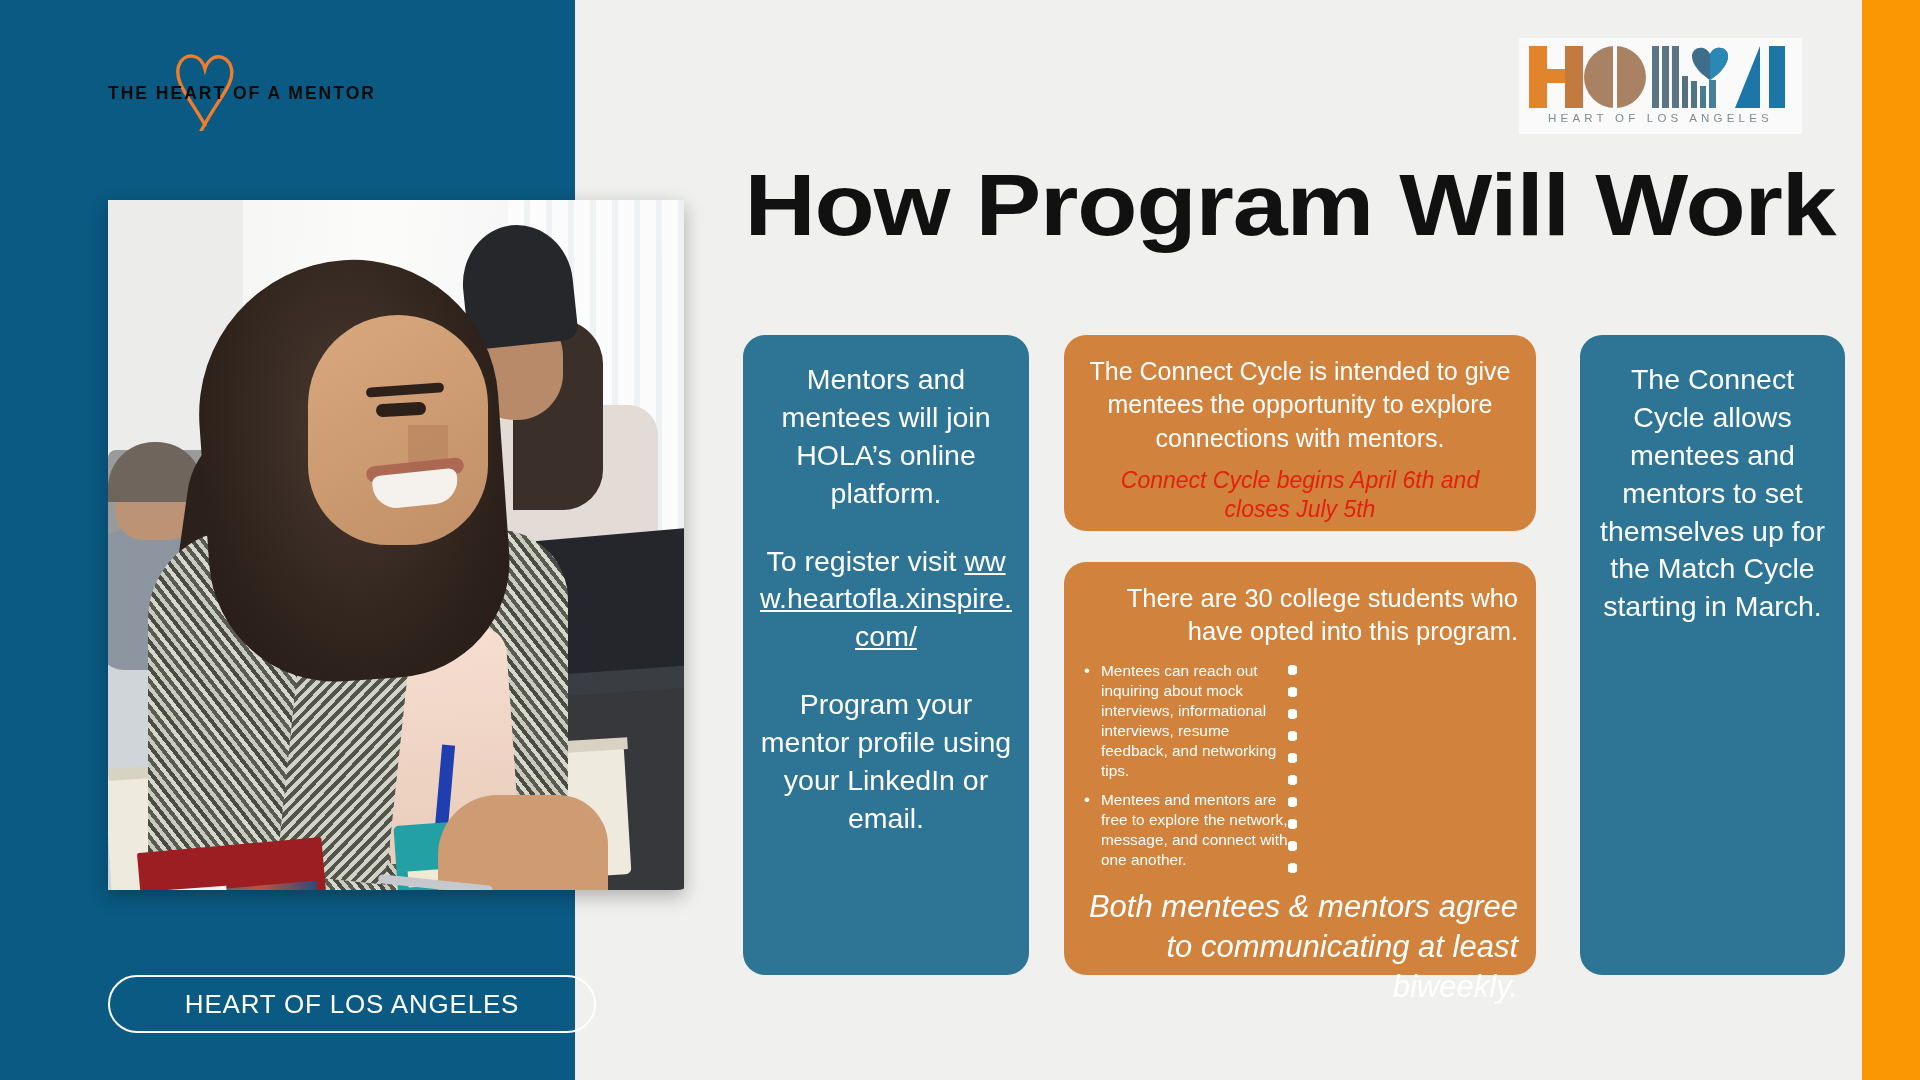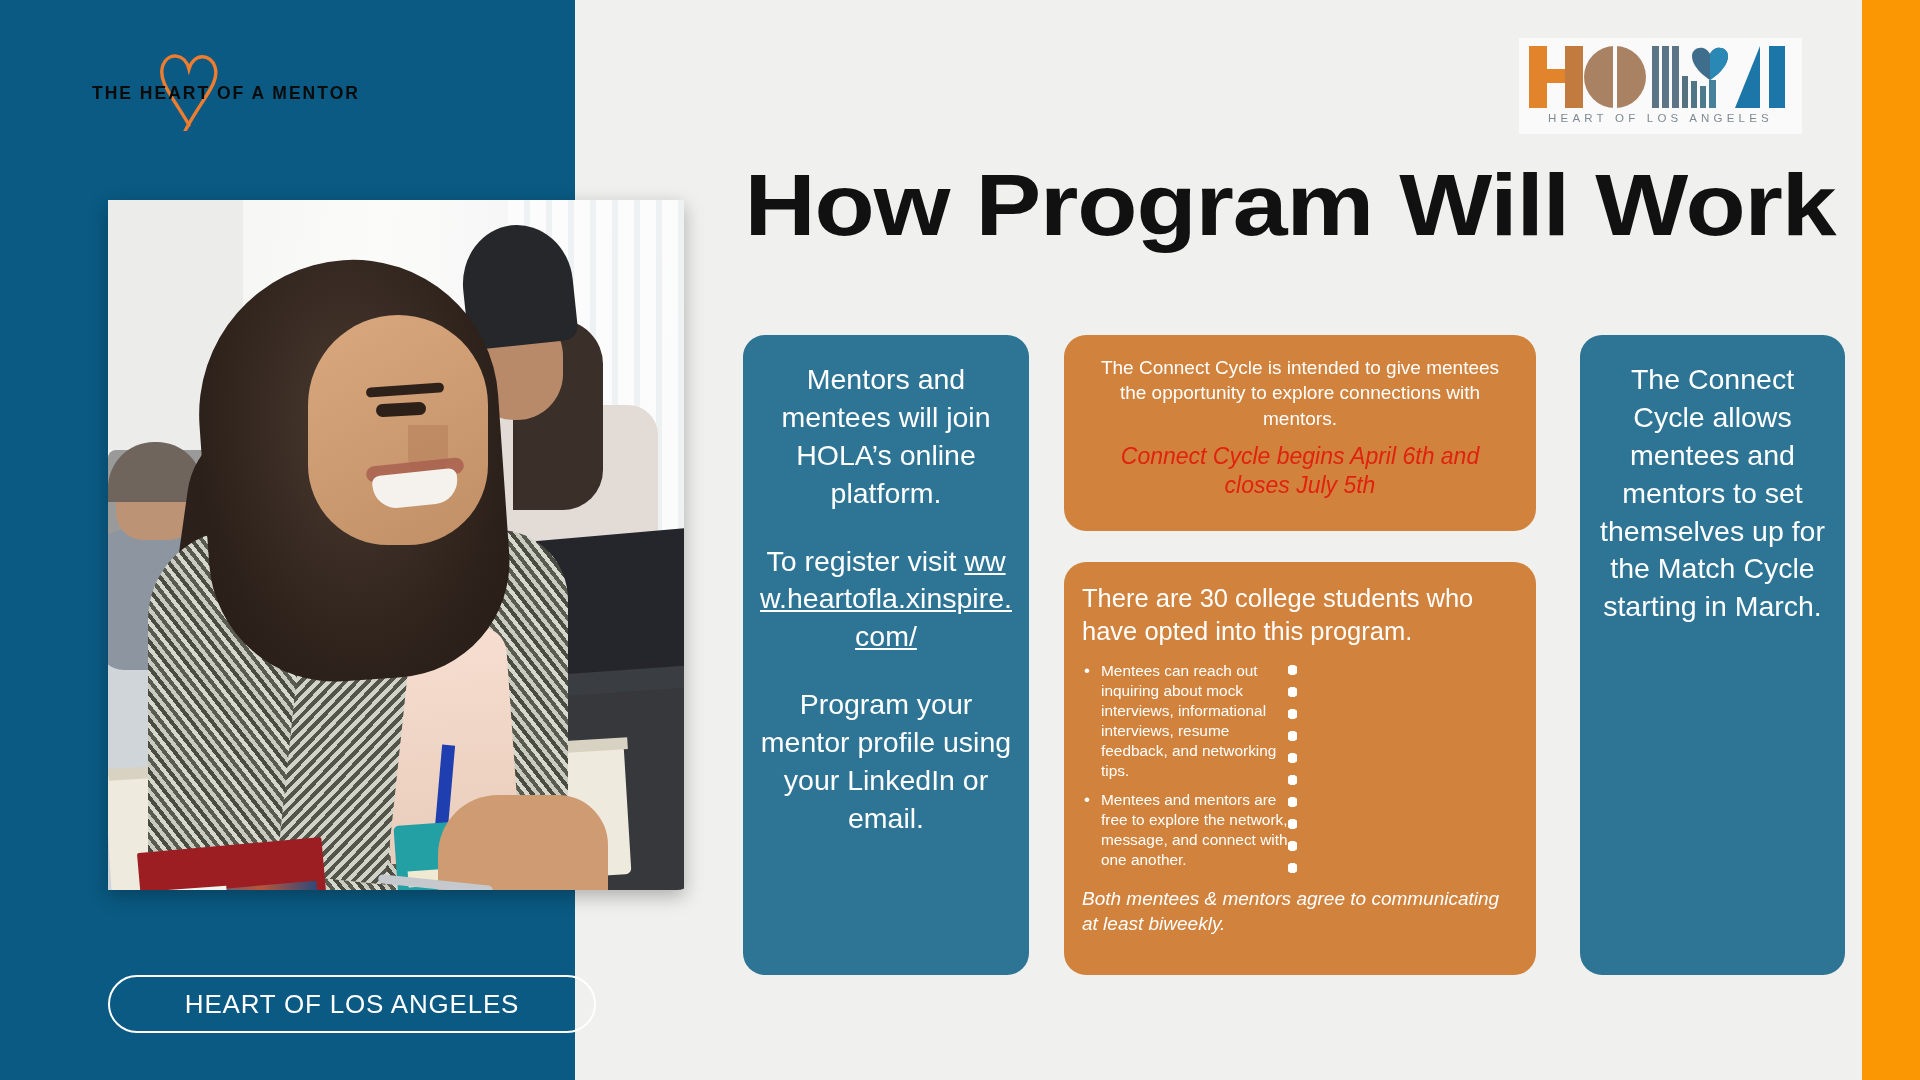--- a/index.html
+++ b/index.html
@@ -15,21 +15,21 @@
     position:absolute; left:0; top:0; width:575px; height:1080px;
     background:#0a5a83;
   }
   #right-stripe{
     position:absolute; right:0; top:0; width:58px; height:1080px;
     background:#fb9703;
   }
 
   
   #mentor-wordmark{
-    position:absolute; left:92px; top:70px; width:300px; height:40px;
+    position:absolute; left:108px; top:70px; width:300px; height:40px;
   }
   #mentor-wordmark .wm-text{
     position:absolute; left:0; top:13px; width:300px;
     font-size:17.5px; font-weight:700; letter-spacing:2.0px;
     color:#0b0b0b; white-space:nowrap;
     font-family:"Liberation Sans", sans-serif;
   }
   #mentor-wordmark .wm-heart{
     position:absolute; left:57px; top:-23px; width:80px; height:84px;
   }
@@ -136,41 +136,41 @@
   .card.orange{ background:#d1823c; }
 
   #card-left{ left:743px; top:335px; width:286px; height:640px;
      padding:26px 16px; text-align:center; }
   #card-left p{ font-size:28.5px; line-height:1.33; }
   #card-left .spacer{ height:30px; }
   #card-left a{ color:#fff; text-decoration:underline; word-break:break-all; }
 
   #card-connect{ left:1064px; top:335px; width:472px; height:196px;
      padding:20px 22px; text-align:center; }
-  #card-connect .lead{ font-size:19px; line-height:1.33; }
+  #card-connect .lead{ font-size:25px; line-height:1.33; }
   #card-connect .dates{ margin-top:11px; font-size:23px; line-height:1.26;
      font-style:italic; color:#e0220f; }
 
   #card-students{ left:1064px; top:562px; width:472px; height:413px;
      padding:20px 18px 16px 18px; }
-  #card-students .heading{ font-size:25.5px; line-height:1.28; text-align:left; }
+  #card-students .heading{ font-size:25.5px; line-height:1.28; text-align:right; }
   #card-students .cols{ display:flex; margin-top:14px; gap:10px; position:relative; }
   #card-students .col{ width:50%; }
   #card-students ul{ list-style:none; }
   #card-students li{ position:relative; padding-left:19px; margin-bottom:9px;
      font-size:15.4px; line-height:1.30; }
   #card-students li:before{ content:"•"; position:absolute; left:2px; top:-1px; font-size:17px; }
   #card-students .dotted{
      position:absolute; left:50%; top:-2px; width:9px; height:100%;
      transform:translateX(-12px);
      background-image:radial-gradient(circle, #fff 44%, transparent 46%);
      background-size:9px 22px; background-repeat:repeat-y;
   }
-  #card-students .footnote{ margin-top:8px; text-align:left; font-style:italic;
-     font-size:19px; line-height:1.28; }
+  #card-students .footnote{ margin-top:8px; text-align:right; font-style:italic;
+     font-size:31px; line-height:1.28; }
 
   #card-right{ left:1580px; top:335px; width:265px; height:640px;
      padding:26px 14px; text-align:center; }
   #card-right p{ font-size:28.5px; line-height:1.33; }
 </style>
 </head>
 <body>
 
 <div id="left-panel"></div>
 

